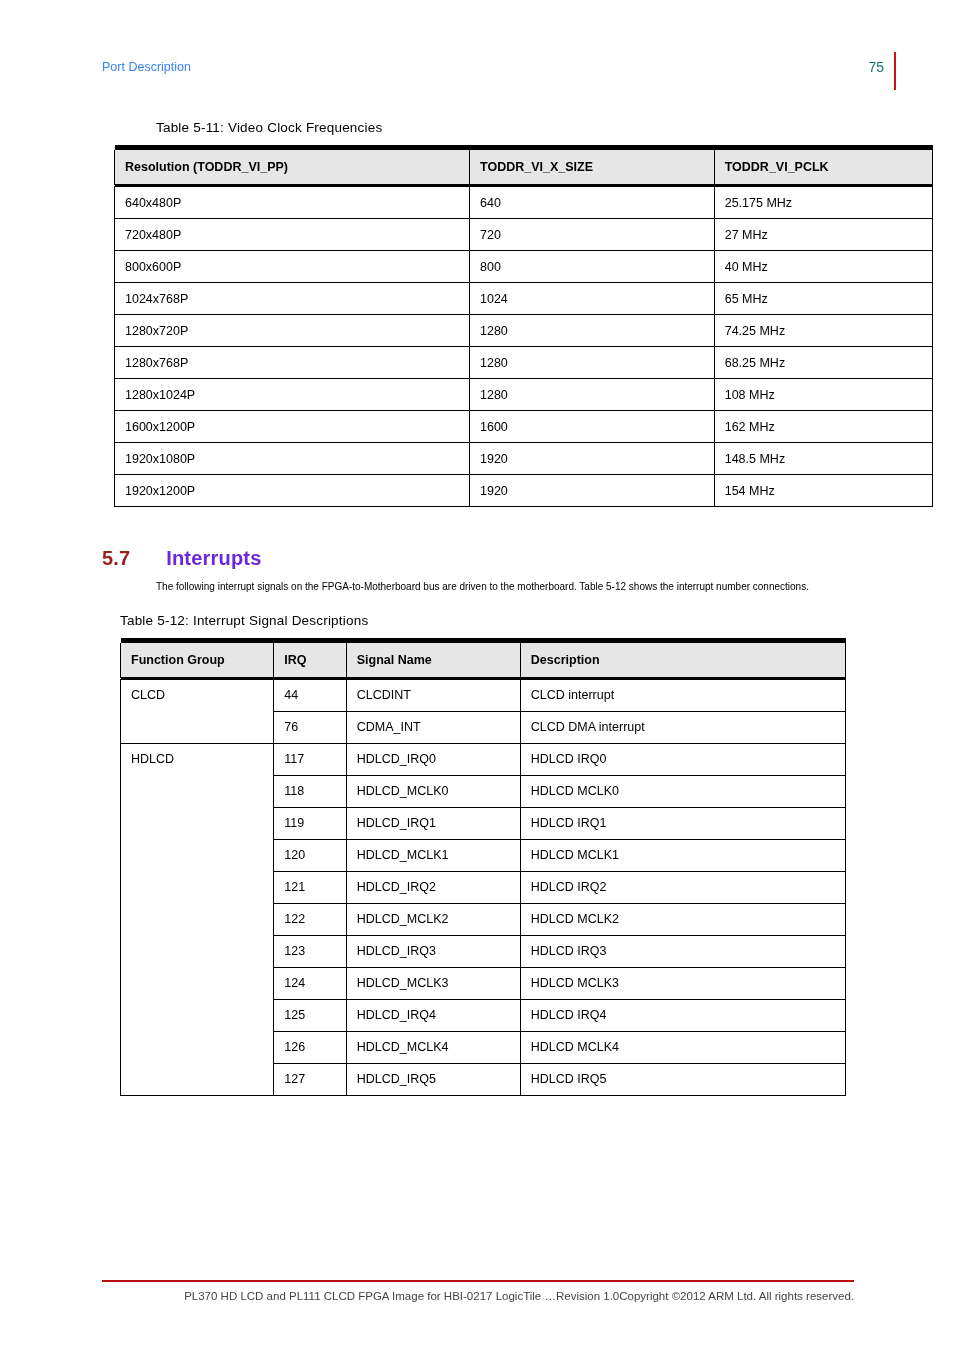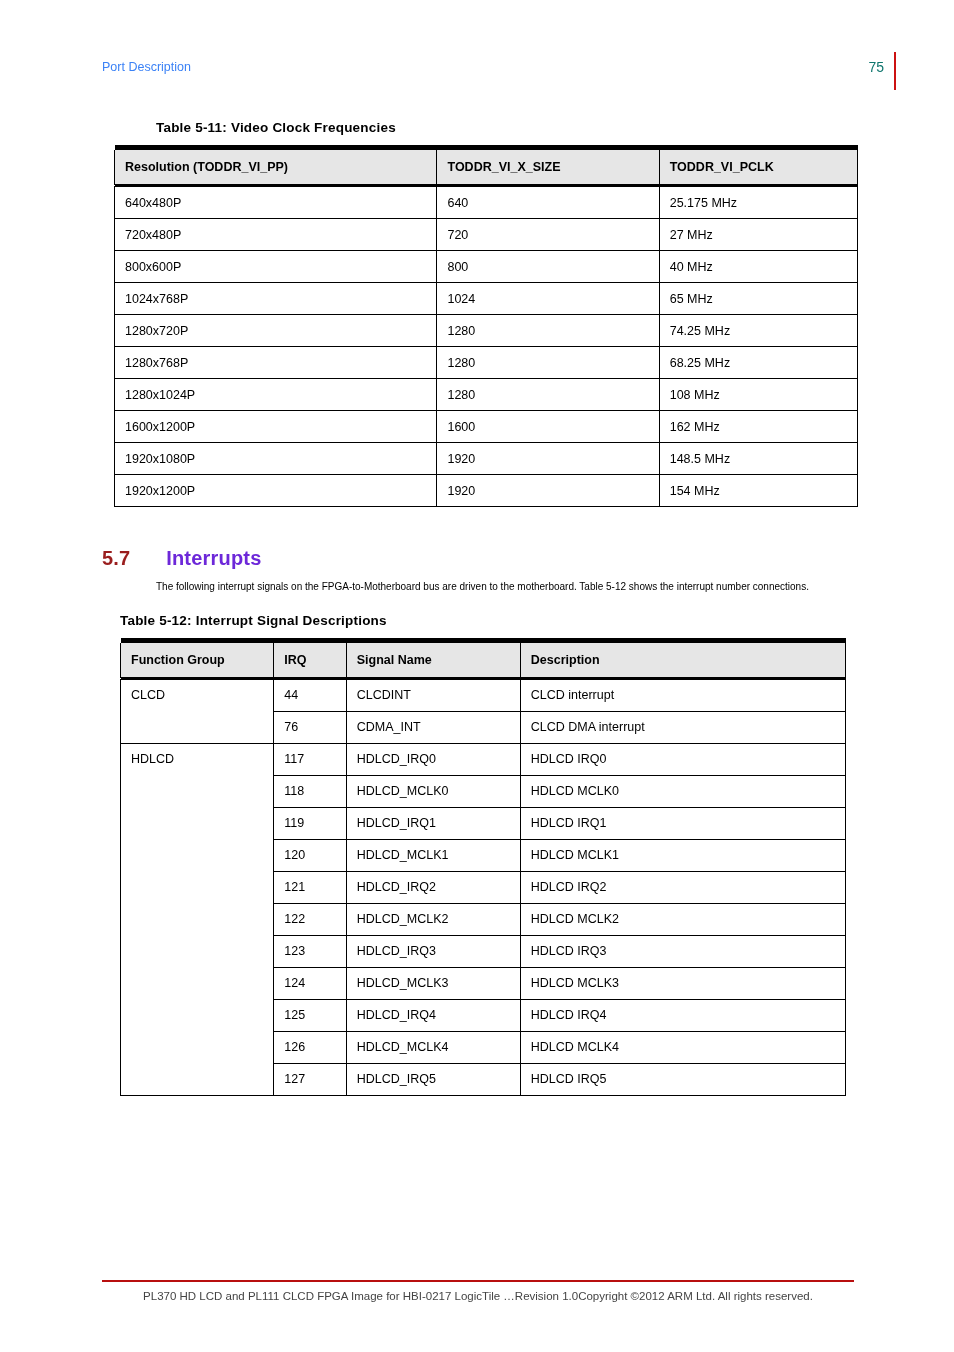--- a/index.html
+++ b/index.html
@@ -36,30 +36,30 @@
     color: #0f766e;
     padding-right: 6px;
   }
   .running-head {
     font-size: 12.5px;
     color: #3b82f6;
     margin-bottom: 28px;
   }
   .table-caption {
     font-size: 13.5px;
-    font-weight: bold;
+    font-weight: normal;
     margin: 0 0 10px 54px;
     letter-spacing: .2px;
   }
   table {
     border-collapse: collapse;
     margin-left: 54px;
     font-size: 12.5px;
   }
-  table.t1 { width: 744px; margin-left: 12px; }
+  table.t1 { width: 819px; margin-left: 12px; }
   table.t2 { width: 726px; margin-left: 18px; }
   thead tr.topbar td, thead tr.topbar th { padding:0; height:5px; background:#000; }
   thead tr.head th {
     background: #e6e6e6;
     font-weight: bold;
     text-align: left;
     padding: 10px 10px 10px 10px;
     border: 1px solid #000;
     border-top: none;
   }
@@ -91,21 +91,21 @@
     left: 102px;
     right: 100px;
   }
   .footer hr {
     border: none;
     border-top: 2px solid #b80f0f;
     margin-bottom: 8px;
   }
   .footer-row {
     display: flex;
-    justify-content: center;
+    justify-content: flex-end;
     font-size: 11.5px;
     color: #444;
   }
   
   .t1 col.c1 { width: 296px; }
   .t1 col.c2 { width: 204px; }
   .t1 col.c3 { width: 182px; }
   .t2 col.c1 { width: 148px; }
   .t2 col.c2 { width: 70px; }
   .t2 col.c3 { width: 168px; }

